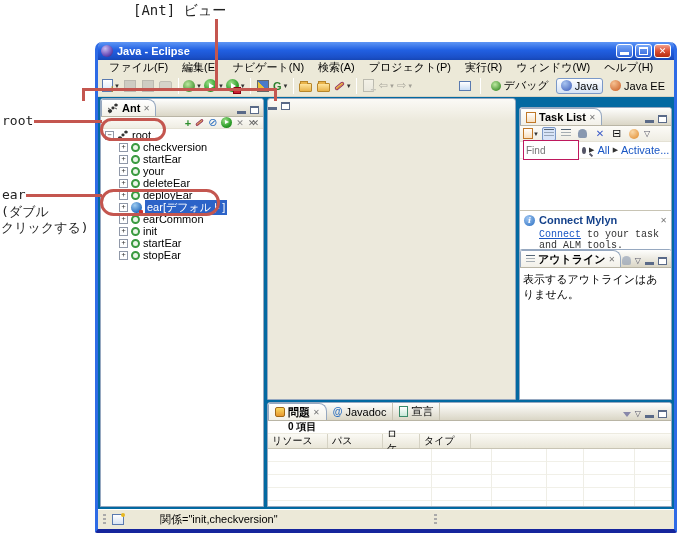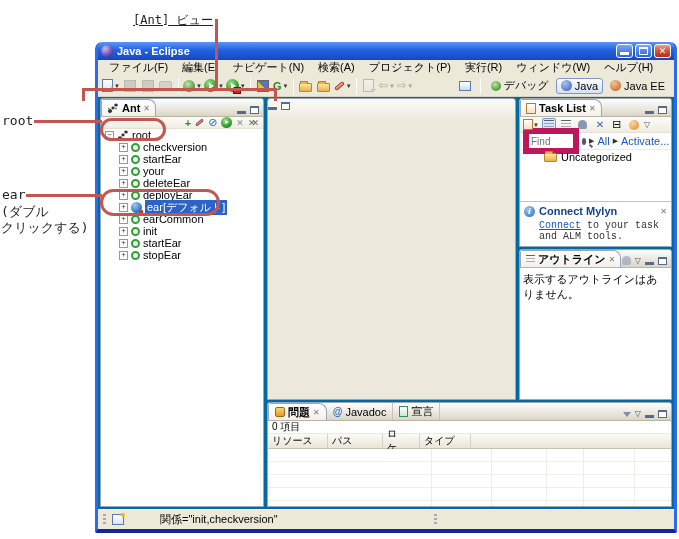--- a/index.html
+++ b/index.html
@@ -89,21 +89,21 @@
   
   .tl-toolbar { height:16px; display:flex; align-items:center; gap:3px; padding:0 3px; background:linear-gradient(#FCFBF7,#EFEDE3); border-bottom:1px solid #E4E1D4; }
   .sbtn { height:14px; min-width:14px; display:flex; align-items:center; justify-content:center; border-radius:2px; }
   .sbtn.pressed { border:1px solid #7A98C8; background:#D8E4F8; }
   .i-newtask { width:10px; height:11px; background:linear-gradient(#fff,#F8E0C0); border:1px solid #C07828; position:relative; }
   .i-tree3 { width:10px; height:9px; background:linear-gradient(to bottom,#567 1px,transparent 1px,transparent 3px,#567 4px,transparent 4px,transparent 6px,#567 7px,transparent 7px); }
   .i-person { width:9px; height:9px; border-radius:50% 50% 2px 2px; background:#8898B0; }
   .i-xblue { color:#3A5AC8; font-size:10px; font-weight:bold; }
   .i-mylyn { width:10px; height:10px; border-radius:50%; background:radial-gradient(circle at 35% 30%, #FAD8A8, #E08828); }
   .findrow { height:17px; display:flex; align-items:center; gap:3px; padding:1px 3px; border-bottom:1px solid #EEECE2; }
-  .findrow input { width:56px; height:20px; border:6px solid #be185d; font-size:10px; padding:7px 2px; font-family:inherit; }
+  .findrow input { width:56px; height:20px; border:1px solid #be185d; font-size:10px; padding:7px 2px; font-family:inherit; }
   .mag { width:7px; height:7px; border:2px solid #556; border-radius:50%; position:relative; }
   .mag::after { content:""; position:absolute; left:5px; top:5px; width:4px; height:2px; background:#556; transform:rotate(45deg); }
   .tri { font-size:7px; color:#333; }
   .lnk { color:#1A57C4; }
   .tlrow { height:14px; display:flex; align-items:center; gap:4px; padding-left:24px; }
   .mylyn-box { position:absolute; left:0; right:0; bottom:0; background:#fff; border-top:1px solid #C8C4B4; padding:3px 4px 4px; }
   .mylyn-t { display:flex; align-items:center; gap:4px; font-weight:bold; color:#15428B; }
   .i-info { width:11px; height:11px; border-radius:50%; background:radial-gradient(circle at 35% 30%,#9CC4F2,#2B6FC0); color:#fff; font:bold italic 8px/11px "DejaVu Serif",serif; text-align:center; }
   .mylyn-b { font-size:10px; margin:3px 0 0 15px; color:#333;font-family:Liberation Mono, monospace; }
   .ul { text-decoration:underline; }
@@ -111,21 +111,21 @@
   
   .empty-msg { padding:4px 3px; font-size:11px; }
 
   
   .ptab { height:17px; display:flex; align-items:center; gap:3px; padding:0 6px; font-size:11px; border-right:1px solid #C8C4B4; }
   .ptab.active { background:linear-gradient(#FFFFFF,#F2F0E8); border:1px solid #96A8C0; border-bottom:none; border-radius:2px 8px 0 0; font-weight:bold; }
   .i-problems { width:10px; height:10px; background:linear-gradient(#F8D860,#E89830); border:1px solid #A06818; border-radius:2px; }
   .i-at { color:#2B6FC0; font-weight:bold; font-size:10px; }
   .i-decl { width:9px; height:11px; background:linear-gradient(#fff,#C8E8D8); border:1px solid #3A8A6A; }
   .funnel { width:0; height:0; border-left:4px solid transparent; border-right:4px solid transparent; border-top:5px solid #88A; position:relative; }
-  .countrow { height:13px; display:flex; align-items:center; padding-left:4px; background:#fff; font-size:10px; border-bottom:1px solid #EDEBE0; }
+  .countrow { height:13px; display:flex; align-items:center; padding-left:20px; background:#fff; font-size:10px; border-bottom:1px solid #EDEBE0;font-weight:bold; }
   .hdr { height:15px; display:flex; background:linear-gradient(#FBFAF5,#E9E6D8); border-bottom:1px solid #C8C4B4; font-size:10px; }
   .hcell { display:flex; align-items:center; gap:3px; padding:0 4px; border-right:1px solid #D5D2C4; }
   .tbody { position:relative; height:100%; background:repeating-linear-gradient(to bottom,#fff 0 12px,#F1F0E8 12px 13px); }
   .vline { position:absolute; top:0; bottom:0; width:1px; background:#EFEEE6; }
   .sort { font-size:7px; color:#889; }
 
   
   #editor { position:absolute; left:169px; top:1px; width:249px; height:302px; border:1px solid #96A8C0; border-radius:3px 3px 0 0;
             background:linear-gradient(#FBFAF6,#ECE9DC 22px,#ECE9DC); }
   #editor .rowicons { padding-top:3px; }
@@ -339,21 +339,21 @@
         </div>
       </div>
 
       <div id="editor">
         <span class="rowicons">
           <span class="w-min"></span>
           <span class="w-max"></span>
         </span>
       </div>
 
-      <div class="panel" style="left:421px;top:1px;width:153px;height:149px;">
+      <div class="panel" style="left:421px;top:10px;width:153px;height:149px;">
         <div class="tabrow">
           <span class="vtab active">
             <span class="i-newtask"></span>
             <span>Task List</span>
             <span class="xg">✕</span>
           </span>
           <span class="rowicons">
             <span class="w-min"></span>
             <span class="w-max"></span>
           </span>
@@ -383,24 +383,20 @@
             </span>
           <span class="vmenu">▽</span>
         </div>
         <div class="findrow">
           <input placeholder="Find" style="">
           <span class="mag"></span>
           <span class="tri">▶</span>
           <span class="lnk">All</span>
           <span class="tri">▶</span>
           <span class="lnk">Activate...</span>
-        </div>
-        <div class="tlrow">
-          <span class="i-folder" style="margin-top:0"></span>
-          <span>Uncategorized</span>
         </div>
         <div class="mylyn-box">
           <div class="mylyn-t">
             <span class="i-info">i</span>
             <span>Connect Mylyn</span>
             <span class="xg" style="margin-left:auto">✕</span>
           </div>
           <div class="mylyn-b">
             <span class="lnk ul">Connect</span><span> to your task and ALM tools.</span>
           </div>
@@ -472,21 +468,21 @@
     </div>
 
     <div id="statusbar">
       <span class="grip"></span>
       <span class="i-fast"></span>
       <span style="margin-left:30px">関係="init,checkversion"</span>
       <span class="grip" style="margin-left:150px"></span>
     </div>
   </div>
 
-  <div class="ann" style="left:133px;top:12px;font-size:12px;text-decoration:underline;">[Ant] ビュー</div>
+  <div class="ann" style="left:133px;top:2px;font-size:14px;">[Ant] ビュー</div>
   <div class="redline" style="left:215px;top:19px;width:3px;height:70px;"></div>
   <div class="redline" style="left:82px;top:88px;width:195px;height:3px;"></div>
   <div class="redline" style="left:82px;top:88px;width:3px;height:13px;"></div>
   <div class="redline" style="left:274px;top:88px;width:3px;height:13px;"></div>
 
   <div class="ann" style="left:2px;top:113px;font-size:13px;">root</div>
   <div class="redline" style="left:34px;top:120px;width:68px;height:3px;"></div>
   <div class="redoval" style="left:100px;top:118px;width:66px;height:23px;border-radius:12px;"></div>
 
   <div class="ann" style="left:2px;top:187px;font-size:13px;">ear</div>

